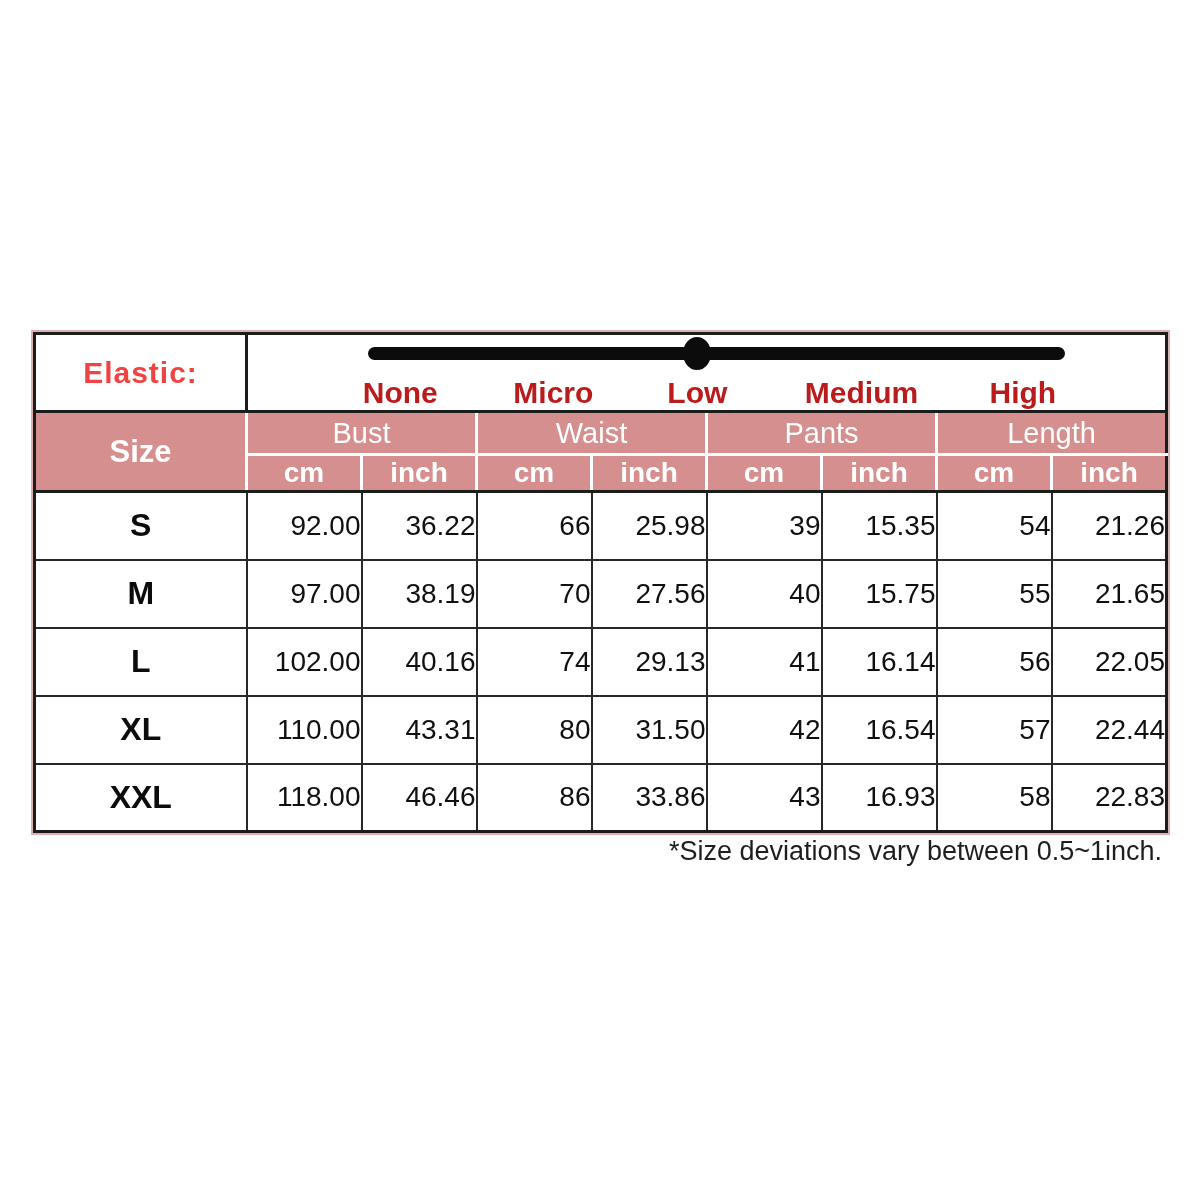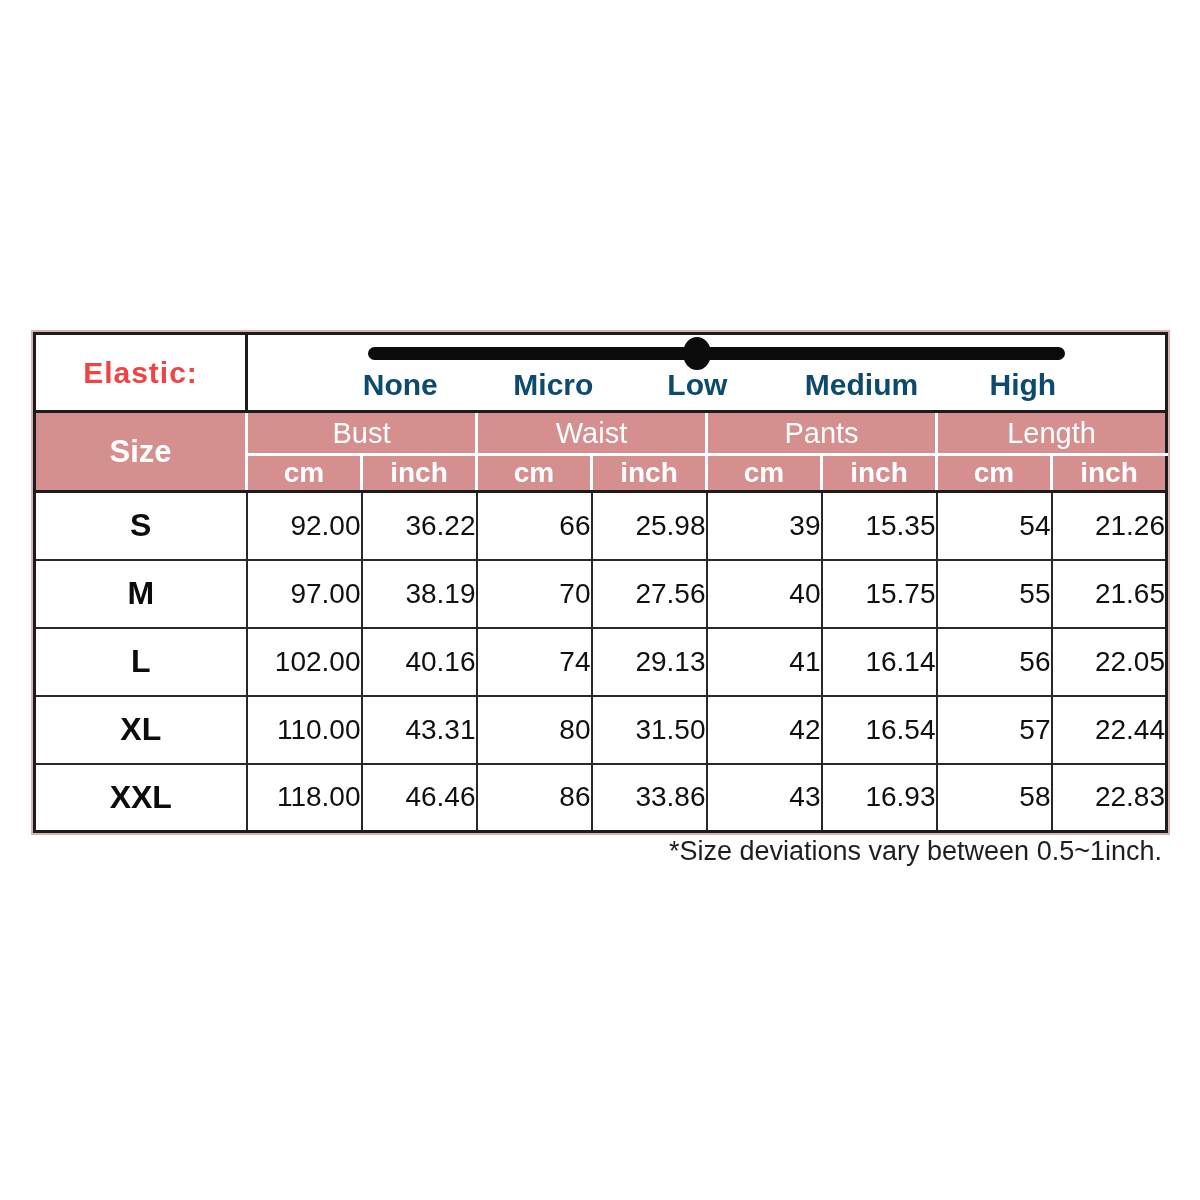--- a/index.html
+++ b/index.html
@@ -68,25 +68,25 @@
     left: 49%;
     top: 2px;
     width: 28px;
     height: 33px;
     margin-left: -14px;
     border-radius: 50%;
     background: var(--ink, #0c0c0c);
   }
   .lvl {
     position: absolute;
-    bottom: 8px;
+    bottom: 0;
     transform: translateX(-50%);
     font-size: 30px;
     font-weight: bold;
-    color: #0c4a6e;
+    color: #b91c1c;
     white-space: nowrap;
   }
   .lvl0 { left: 16.6%; }
   .lvl1 { left: 33.3%; }
   .lvl2 { left: 49%;   }
   .lvl3 { left: 66.9%; }
   .lvl4 { left: 84.5%; }
 
   .cell-size {
     background: var(--header-bg, #d58f8f);

